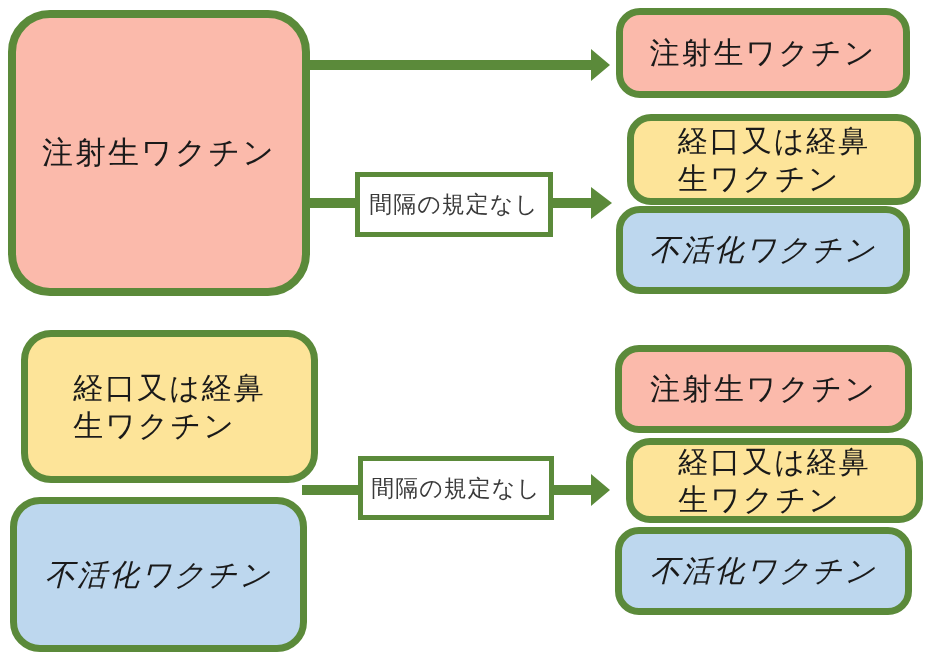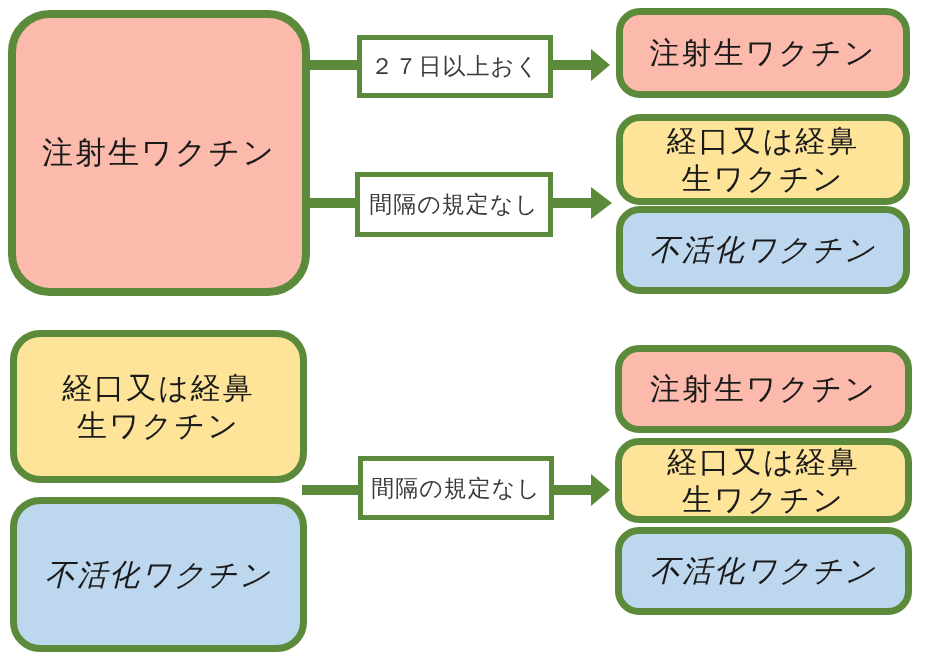--- a/index.html
+++ b/index.html
@@ -8,30 +8,30 @@
     width:944px;height:671px;
     background:#ffffff;
     font-family:"Liberation Sans","DejaVu Sans",sans-serif;
     overflow:hidden;
   }
   #arrow-layer{position:absolute;left:0;top:0;width:944px;height:671px;z-index:1;}
   .node{
     position:absolute;z-index:2;
     box-sizing:border-box;
     display:flex;align-items:center;justify-content:center;
-    text-align:center;
+    text-align:left;
     border:7px solid var(--green);
     color:var(--node_text);
     font-size:30px;
     letter-spacing:2px;
     line-height:1.25;
     white-space:pre-line;
   }
   .node.pink{background:var(--pink);}
-  .node.yellow{background:var(--yellow);}
+  .node.yellow{background:var(--yellow);margin-left:11px;}
   .node.blue{background:var(--blue);font-style:italic;}
   .rule-label{
     position:absolute;z-index:3;
     box-sizing:border-box;
     display:flex;align-items:center;justify-content:center;
     background:#ffffff;
     border:5px solid var(--green);
     color:var(--label_text);
     font-size:23px;
     letter-spacing:1px;
@@ -78,21 +78,20 @@
     </g>
   </svg>
 
   <div class="node pink n-src-big">注射生ワクチン</div>
 
   <div class="node yellow n-src-yel">経口又は経鼻
 生ワクチン</div>
 
   <div class="node blue n-src-blu">不活化ワクチン</div>
 
-  <div class="rule-label l-rule1">２７日以上おく</div>
 
   <div class="rule-label l-rule2">間隔の規定なし</div>
 
   <div class="rule-label l-rule3">間隔の規定なし</div>
 
   <div class="node pink n-tr-pink">注射生ワクチン</div>
 
   <div class="node yellow n-tr-yel">経口又は経鼻
 生ワクチン</div>
 

